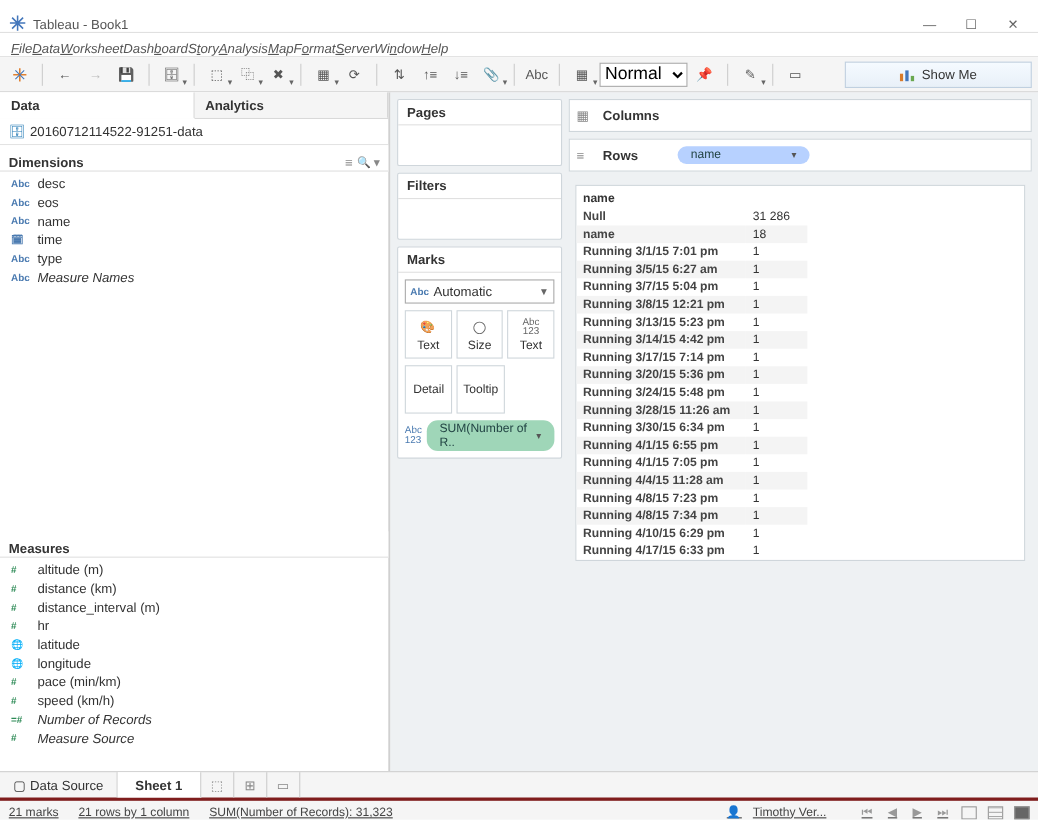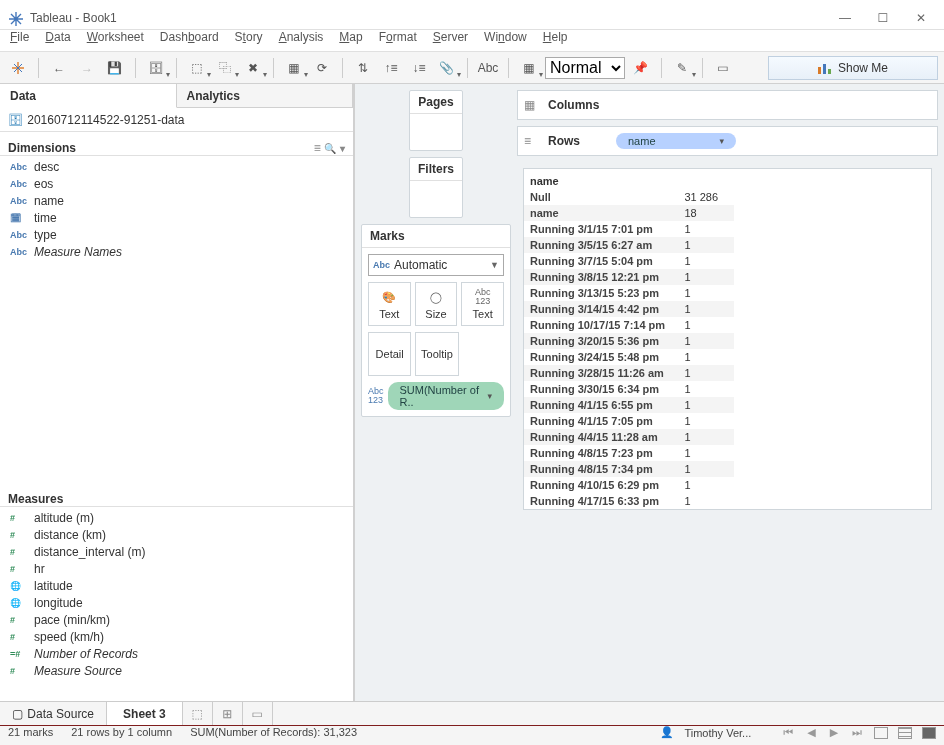--- a/index.html
+++ b/index.html
@@ -1,26 +1,26 @@
 <!DOCTYPE html>
 <html><head>
 <meta charset="utf-8">
 <style>
 * { box-sizing: border-box; margin: 0; padding: 0; font-family: "Segoe UI", Arial, sans-serif; }
 body { width: 944px; height: 745px; background: #fff; font-size: 12px; color: #333; overflow: hidden; position: relative; }
 
 
-.titlebar { height: 30px; display: flex; align-items: flex-start; padding: 11px 8px; border-bottom: 1px solid #e0e0e0; }
+.titlebar { height: 30px; display: flex; align-items: flex-end; padding: 0 8px; border-bottom: 1px solid #e0e0e0; }
 .titlebar .app-icon { width: 16px; height: 16px; margin-right: 6px; display: inline-flex; }
 .titlebar .title-text { font-size: 12px; color: #555; }
 .titlebar .window-controls { margin-left: auto; display: flex; gap: 24px; padding-right: 8px;}
 .titlebar .window-controls span { width: 14px; text-align: center; color: #666; cursor: pointer; }
 
 
-.menubar { height: 22px; display: flex; align-items: flex-start; padding: 0 10px; gap: 16px; border-bottom: 1px solid #e0e0e0; }
+.menubar { height: 22px; display: flex; align-items: flex-end; padding: 0 10px; border-bottom: 1px solid #e0e0e0; font-style: italic; }
 .menubar span { color: #555; text-decoration: underline dotted transparent; cursor: pointer; }
 
 
 .toolbar { height: 32px; background: #f5f5f5; border-bottom: 1px solid #d0d0d0; display: flex; align-items: center; padding: 0 6px; gap: 4px; }
 .tb-btn { width: 24px; height: 24px; display: inline-flex; align-items: center; justify-content: center; color: #555; border-radius: 2px; cursor: pointer; position: relative; }
 .tb-sep { width: 1px; height: 20px; background: #ccc; margin: 0 4px; }
 .tb-dd::after { content: "▾"; font-size: 8px; color: #666; position: absolute; right: -2px; bottom: 1px; }
 .tb-select { height: 22px; border: 1px solid #aaa; background: #fff; font-size: 16px; width: 80px; }
 .showme-btn { margin-left: auto; width: 170px; height: 24px; border: 1px solid #c0d0e0; background: linear-gradient(#f5faff,#e8f0f8); display: flex; align-items: center; justify-content: center; gap: 6px; cursor: pointer; font-size: 12px; }
 .showme-btn .bars-icon svg { display: block; }
@@ -45,21 +45,21 @@
 .field-row { display: flex; align-items: center; height: 17px; padding: 0 10px; gap: 6px; cursor: pointer; }
 .field-row .ftype { width: 18px; font-size: 9px; color: #4a7ab0; font-weight: 600; text-align: left; }
 .field-row .ftype.green { color: #2e8b57; }
 .field-row .fname { font-size: 12px; color: #333; }
 .field-row .fname.italic { font-style: italic; }
 
 .filler-flex { flex: 1; }
 
 
 .shelf-row { display: flex; gap: 6px; padding: 6px 6px 0 6px; }
-.shelf-col-left { width: 150px; display: flex; flex-direction: column; gap: 6px; align-items: center; }
+.shelf-col-left { width: 150px; display: flex; flex-direction: column; gap: 6px; }
 .shelf-col-right { flex: 1; display: flex; flex-direction: column; gap: 6px; }
 
 .panel { background: #fff; border: 1px solid #cfd6db; border-radius: 2px; }
 .panel-hdr { padding: 4px 8px; font-weight: bold; border-bottom: 1px solid #e0e0e0; font-size: 12px; }
 .panel-body { padding: 6px; }
 
 .shelf-line { display: flex; align-items: center; background: #fff; border: 1px solid #cfd6db; height: 30px; padding: 0 6px; gap: 8px; }
 .shelf-icon { color: #888; width: 16px; }
 .shelf-label { font-weight: bold; width: 60px; }
 .pill { background: #b7d1ff; border-radius: 10px; padding: 2px 12px 2px 12px; font-size: 11px; color: #244; display: inline-flex; align-items: center; gap: 4px; position: relative; }
@@ -81,21 +81,21 @@
 .viz-table td.num { text-align: left; width: 54px;}
 .viz-table td.lab { font-weight: bold; color: #444; width: 150px;}
 
 
 .sheet-bar { height: 24px; border-top: 1px solid #ccc; background: #f5f5f5; display: flex; align-items: stretch; }
 .sheet-bar .ds-tab { padding: 0 12px; display: flex; align-items: center; gap: 4px; border-right: 1px solid #ccc; cursor: pointer; }
 .sheet-bar .stab { padding: 0 16px; display: flex; align-items: center; border-right: 1px solid #ccc; background: #fff; font-weight: bold; cursor: pointer; }
 .sheet-bar .sbtn { width: 30px; display: flex; align-items: center; justify-content: center; border-right: 1px solid #ccc; cursor: pointer; color: #888;}
 
 
-.statusbar { height: 20px; border-top: 1px solid #7f1d1d; background: #f5f5f5; display: flex; align-items: flex-start; padding: 0 8px; gap: 18px; font-size: 11px; color: #444; }
+.statusbar { height: 20px; border-top: 3px solid #7f1d1d; background: #f5f5f5; display: flex; align-items: flex-end; padding: 0 8px; gap: 18px; font-size: 11px; color: #444; text-decoration: underline; }
 .statusbar .right { margin-left: auto; display: flex; align-items: center; gap: 10px; }
 .statusbar .nav-btn { color: #999; cursor: pointer; padding: 0 2px; }
 .statusbar .grid-btn { width: 14px; height: 12px; border: 1px solid #999; cursor: pointer; }
 
 u.mn { text-decoration-color: #555; }
 </style>
 </head>
 <body>
 
 <div class="titlebar">
@@ -374,21 +374,21 @@
                 </tr>
                 <tr>
                   <td class="lab">Running 3/13/15 5:23 pm</td>
                   <td class="num">1</td>
                 </tr>
                 <tr class="even">
                   <td class="lab">Running 3/14/15 4:42 pm</td>
                   <td class="num">1</td>
                 </tr>
                 <tr>
-                  <td class="lab">Running 10/17/15 7:14 pm</td>
+                  <td class="lab">Running 3/17/15 7:14 pm</td>
                   <td class="num">1</td>
                 </tr>
                 <tr class="even">
                   <td class="lab">Running 3/20/15 5:36 pm</td>
                   <td class="num">1</td>
                 </tr>
                 <tr>
                   <td class="lab">Running 3/24/15 5:48 pm</td>
                   <td class="num">1</td>
                 </tr>
@@ -434,21 +434,21 @@
       </div>
     </div>
   </div>
 </div>
 
 <div class="sheet-bar">
   <div class="ds-tab">
       <span>▢</span>
       <span>Data Source</span>
     </div>
-  <div class="stab">Sheet 3</div>
+  <div class="stab">Sheet 1</div>
   <div class="sbtn">⬚</div>
   <div class="sbtn">⊞</div>
   <div class="sbtn">▭</div>
 </div>
 
 <div class="statusbar">
   <span>21 marks</span>
   <span>21 rows by 1 column</span>
   <span>SUM(Number of Records): 31,323</span>
   <div class="right">

